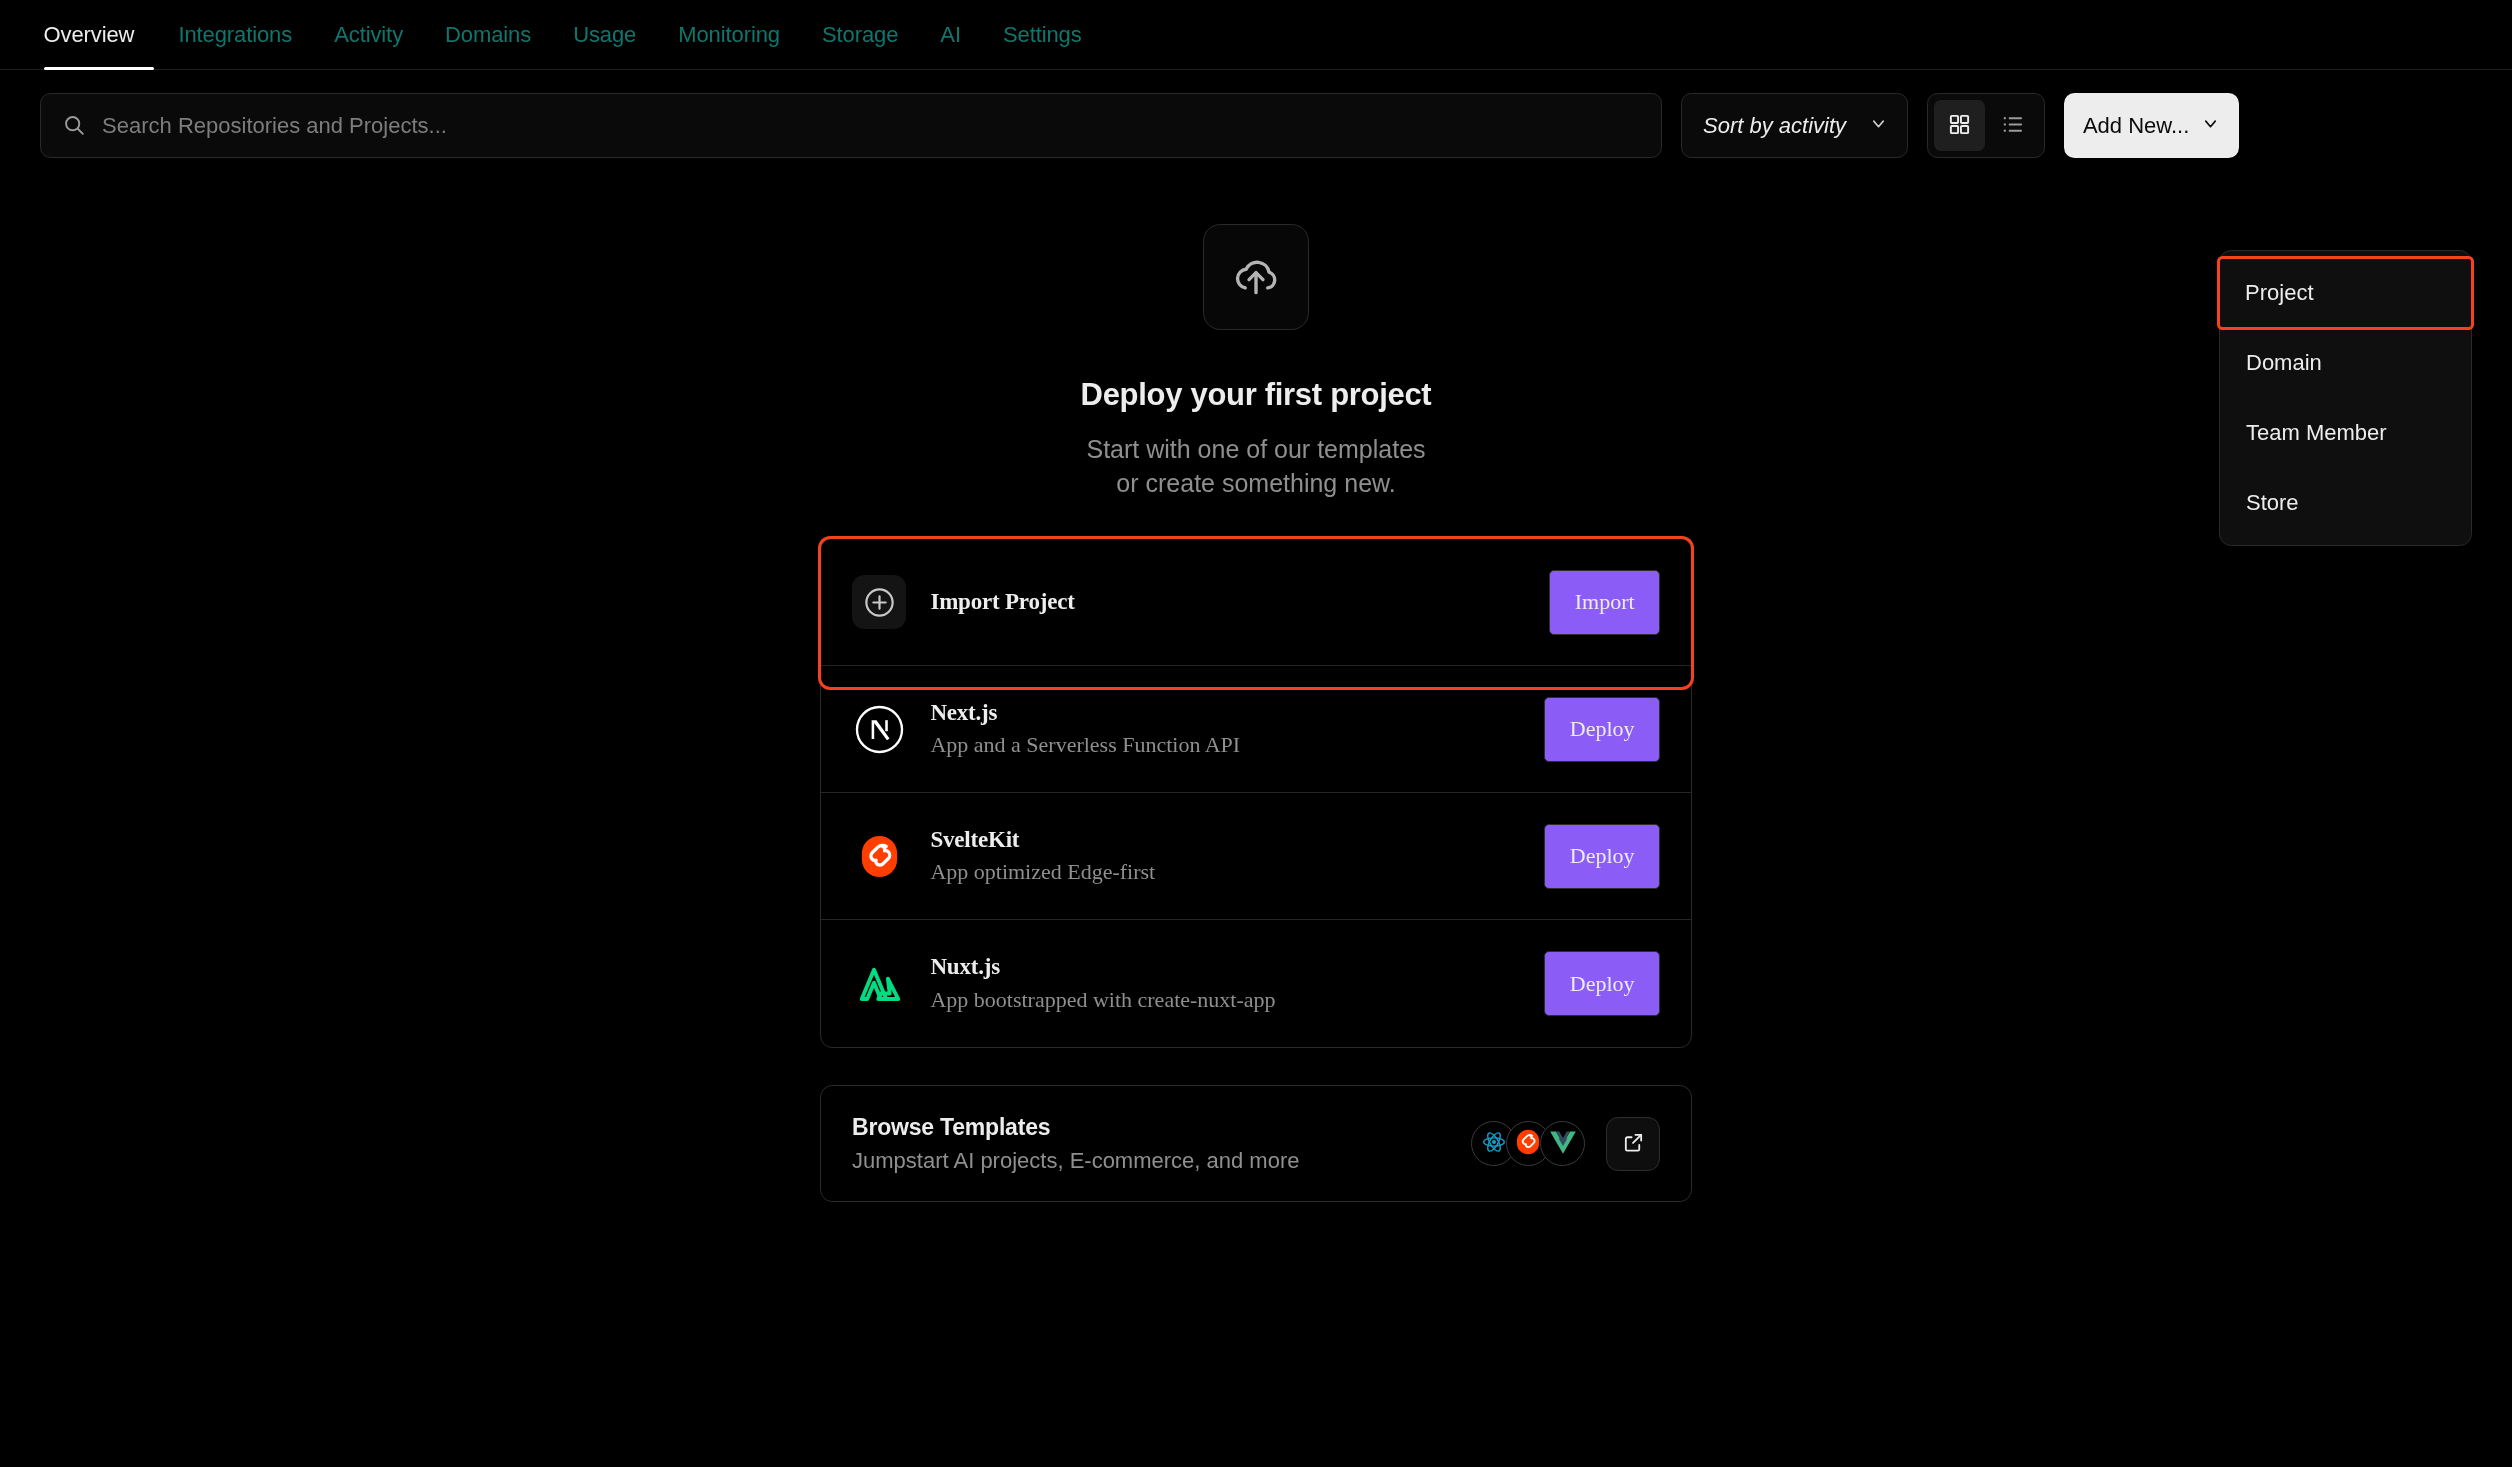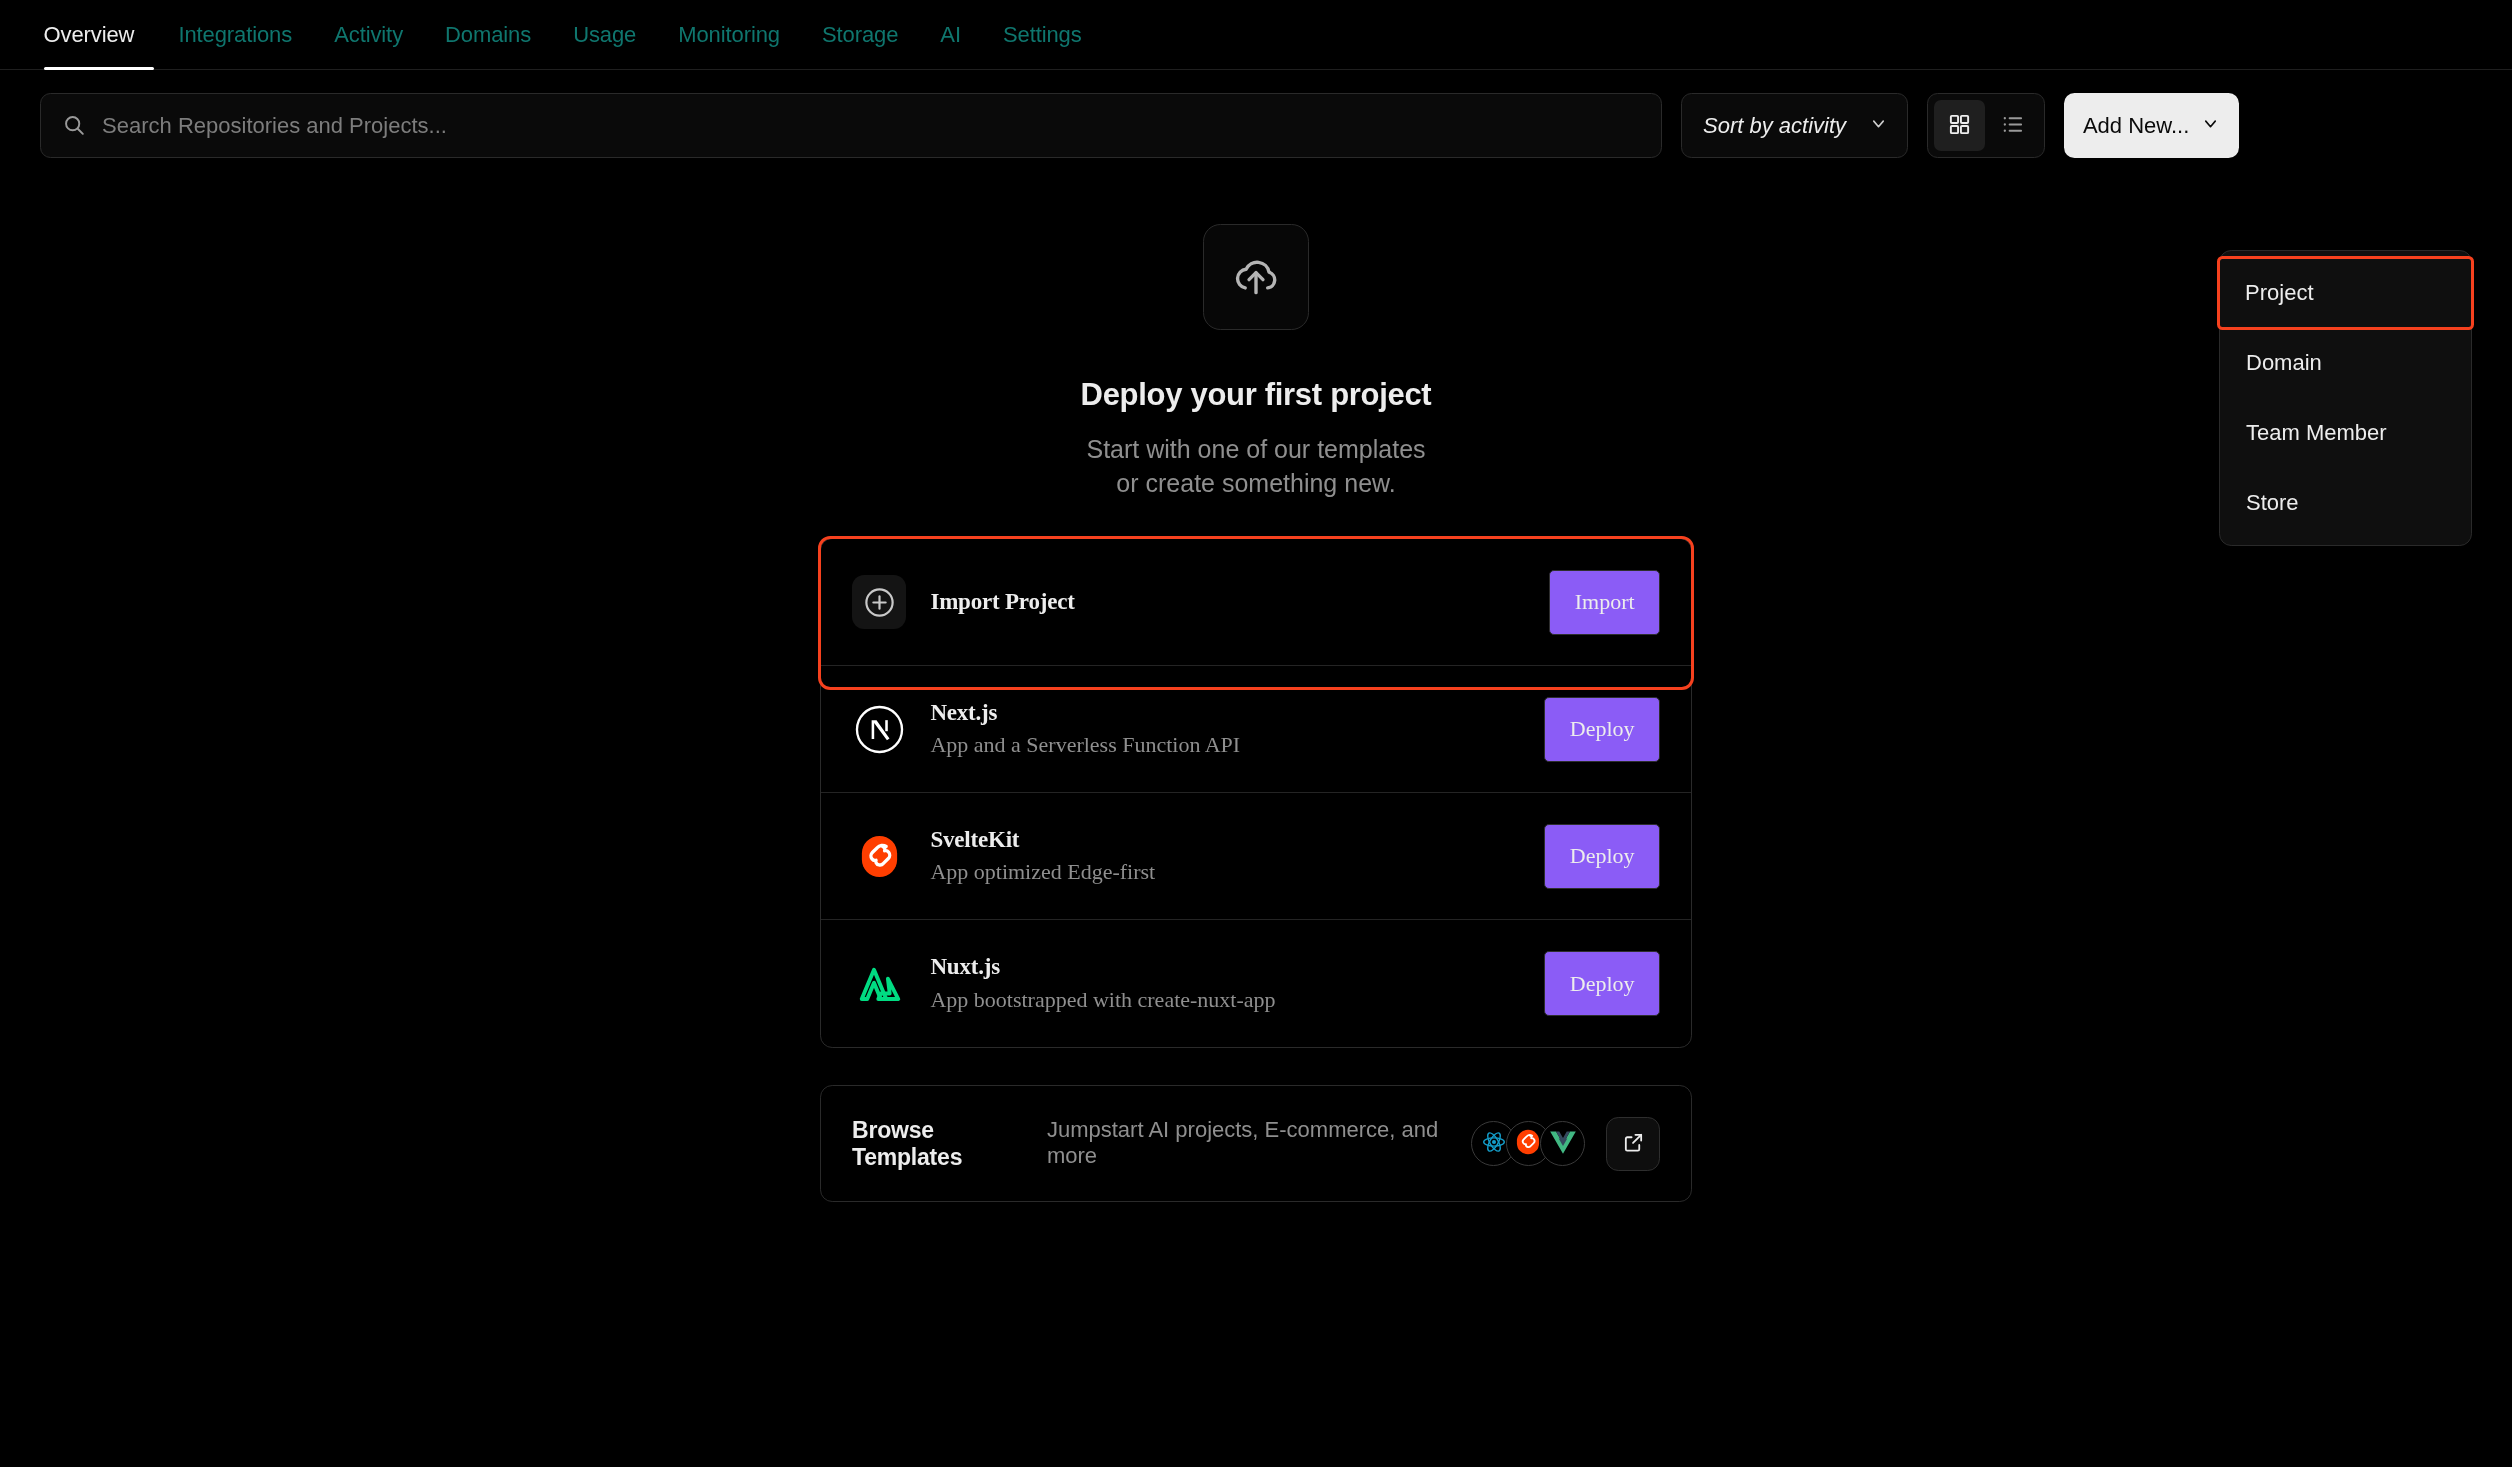--- a/index.html
+++ b/index.html
@@ -223,21 +223,21 @@
   .browse{
     width:872px;
     margin:37px auto 0 auto;
     border:0.9px solid #2a2a2a;
     border-radius:12.2px;
     height:117px;
     display:flex; align-items:center;
     padding:0 31px;
     background:#000;
   }
-  .browse-text{ flex:1; display:flex; flex-direction:row; gap:7px; }
+  .browse-text{ flex:1; display:flex; flex-direction:column; gap:7px; }
   .browse-title{ font-size:23px; color:#ededed; font-weight:bold; letter-spacing:-0.2px; }
   .browse-desc{ font-size:22px; color:#8f8f8f; }
   .avatars{ display:flex; align-items:center; }
   .avatar{
     width:45px; height:45px;
     border-radius:50%;
     background:#000;
     border:0.9px solid #3a3a3a;
     display:flex; align-items:center; justify-content:center;
     margin-left:-10.5px;

